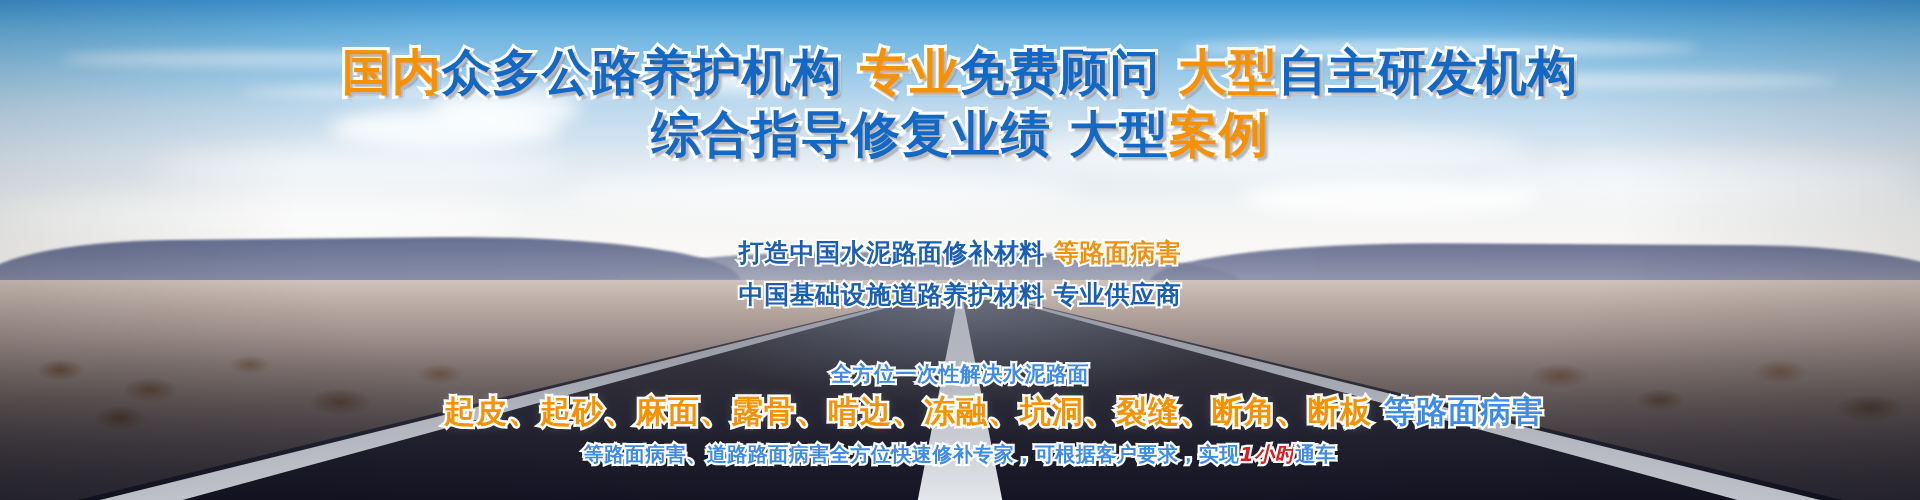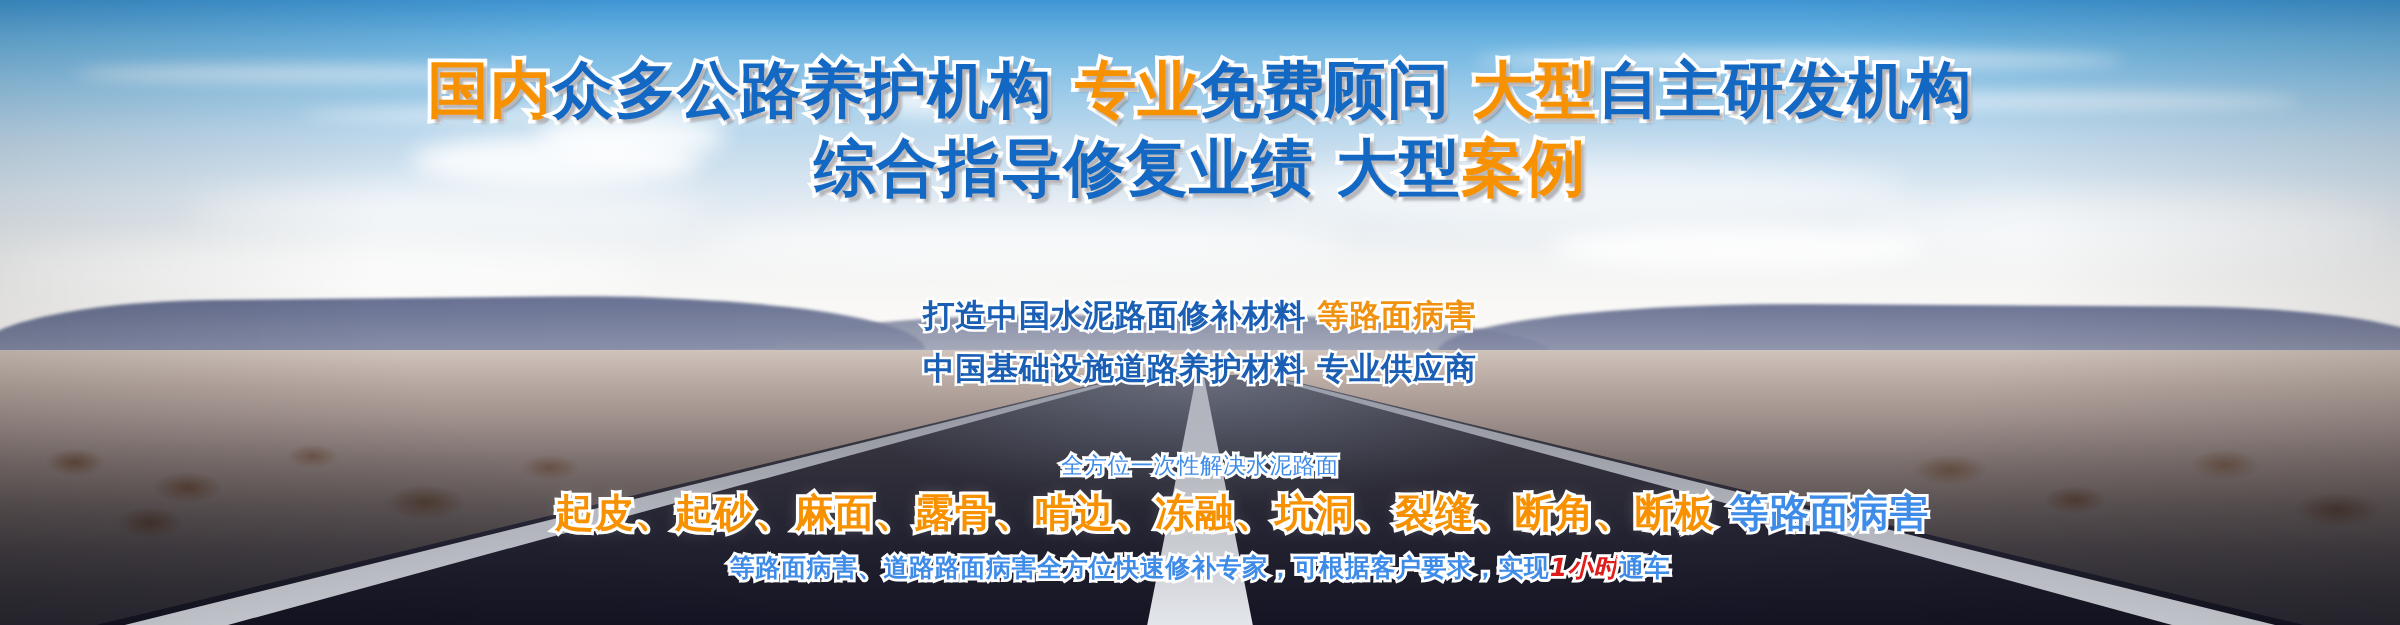--- a/index.html
+++ b/index.html
@@ -138,21 +138,21 @@
     -webkit-text-stroke:6px #ffffff;
     paint-order:stroke fill;
     text-shadow:3px 3px 2px rgba(90,90,100,.45);
   }
 
   .sub{top:240px;font-size:25px;font-weight:bold;letter-spacing:.5px;}
   .sub2{top:282px;font-size:25px;font-weight:bold;letter-spacing:.5px;}
   .s-blue{color:#1A5FB4;-webkit-text-stroke:4px #ffffff;paint-order:stroke fill;}
   .s-orange{color:#F0920F;-webkit-text-stroke:4px #ffffff;paint-order:stroke fill;}
 
-  .b1{top:364px;font-size:18px;font-weight:normal;letter-spacing:.5px;}
+  .b1{top:364px;font-size:21px;font-weight:bold;letter-spacing:.5px;}
   .b2{top:396px;font-size:31px;font-weight:bold;letter-spacing:1px;margin-left:34px;}
   .b3{top:444px;font-size:20px;font-weight:bold;letter-spacing:.5px;}
   .w-orange{
     color:#F79100;
     -webkit-text-stroke:5px #ffffff;
     paint-order:stroke fill;
     text-shadow:0 0 12px rgba(255,255,255,.3);
   }
   .w-red{
     color:#E01B1B;

